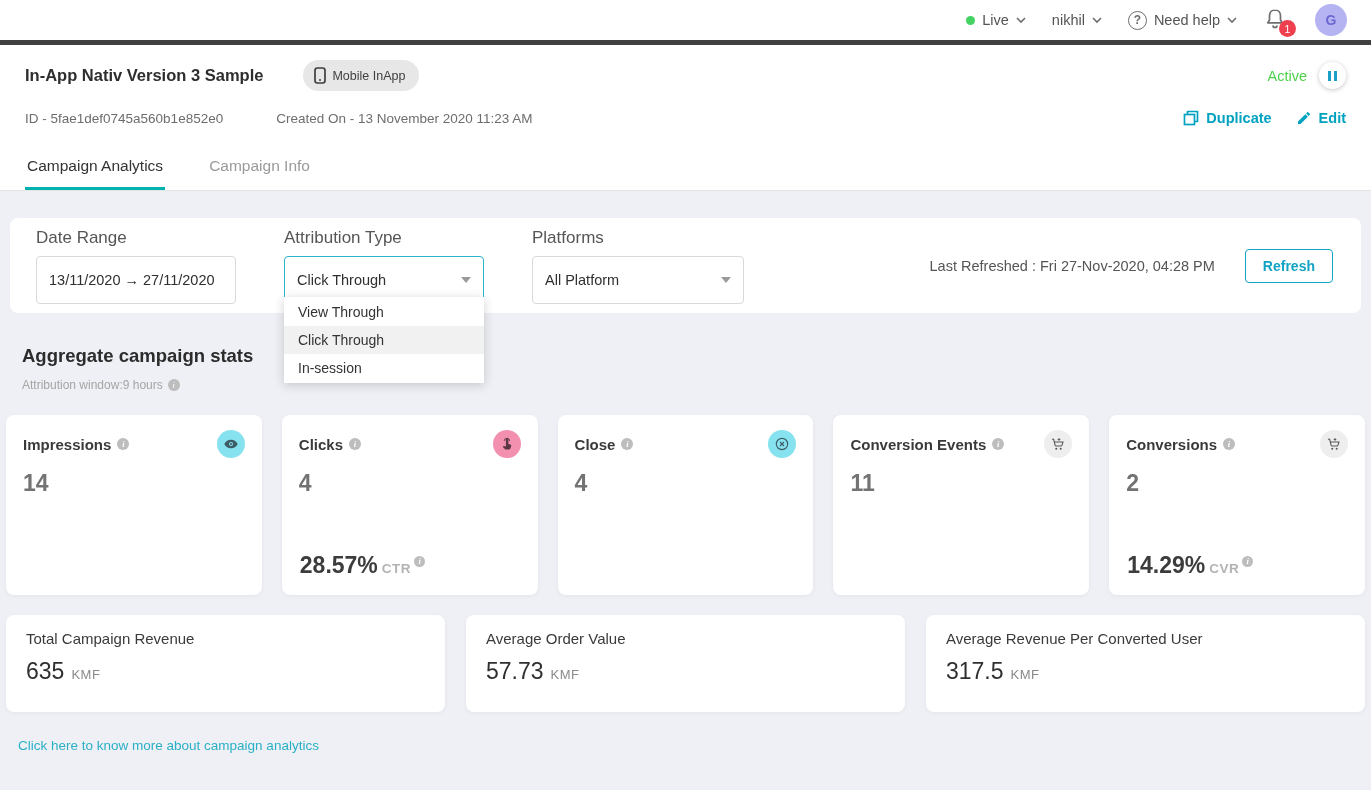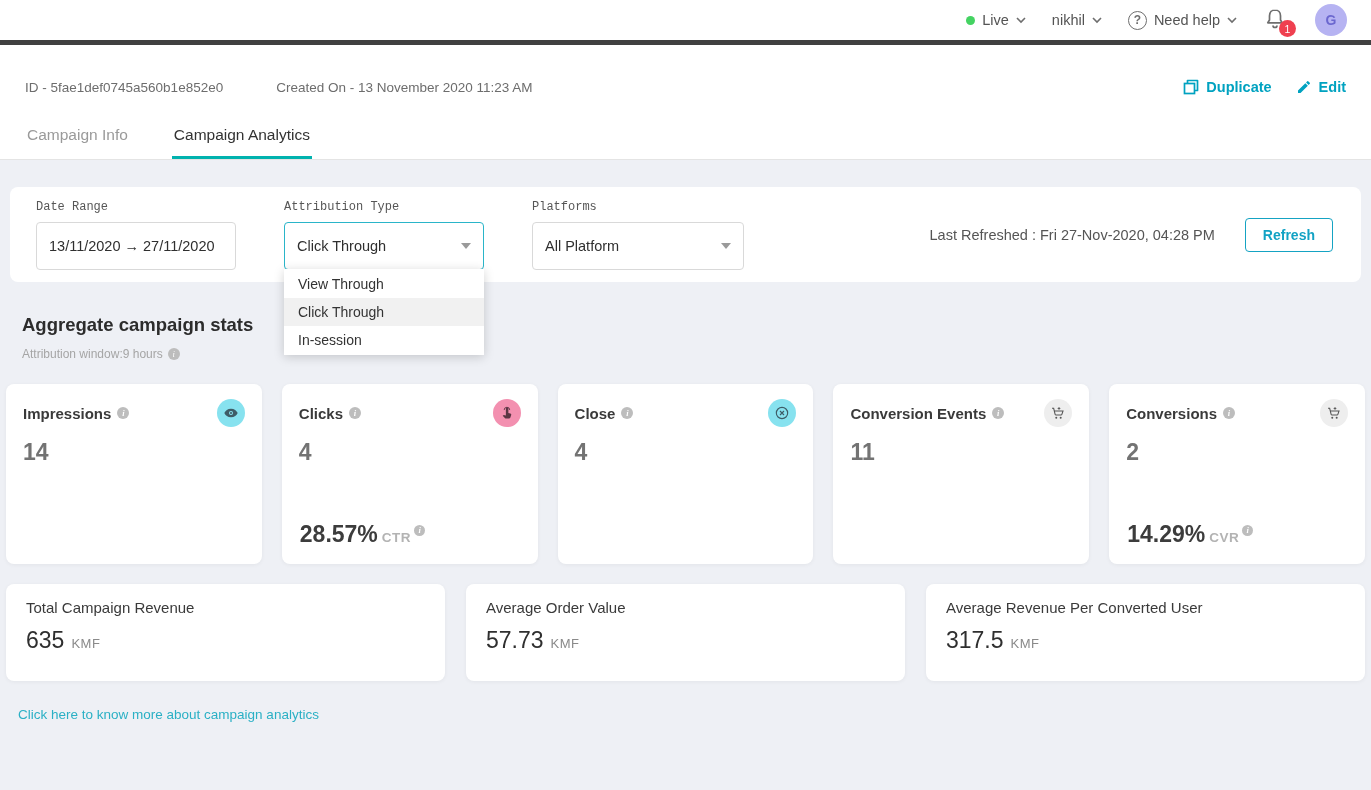--- a/index.html
+++ b/index.html
@@ -41,21 +41,21 @@
   
   .tabs { background:#fff; display:flex; gap:42px; padding:0 25px; border-bottom:1px solid #e4e4e4; }
   .tab { font-size:15.5px; padding:14px 2px 12px; cursor:pointer; color:#9a9a9a; }
   .tab.active { color:#333; border-bottom:3px solid #00b2ae; }
 
   
   .filter-card { background:#fff; border-radius:8px; margin:27px 10px 0;
     height:95px; display:flex; align-items:center; padding:0 28px 0 15px; position:relative; }
   .fgroup { margin-left:11px; position:relative; }
   .fgroup + .fgroup { margin-left:48px; }
-  .flabel { font-size:12px; color:#565656; margin-bottom:8px;font-family:Liberation Mono, monospace; }
+  .flabel { font-size:17px; color:#565656; margin-bottom:8px; }
   .fbox { height:48px; border:1px solid #d9d9d9; border-radius:4px; background:#fff;
     display:flex; align-items:center; padding:0 12px; font-size:14.5px; color:#2f2f2f; cursor:pointer; }
   .fbox.open { border-color:#2ab5c9; }
   .w-date { width:200px; }
   .w-attr { width:200px; justify-content:space-between; }
   .w-plat { width:212px; justify-content:space-between; }
   .tri { width:0; height:0; border-left:5px solid transparent; border-right:5px solid transparent;
     border-top:6px solid #9a9a9a; }
   .dropdown { position:absolute; top:69px; left:0; width:200px; background:#fff; z-index:30;
     box-shadow:0 2px 10px rgba(0,0,0,.18); padding:1px 0; }
@@ -135,20 +135,37 @@
       <path d="M12 3c-3.3 0-5.5 2.5-5.5 5.8v4.2l-1.7 2.8h14.4L17.5 13V8.8C17.5 5.5 15.3 3 12 3z" fill="none" stroke="#6e6e6e" stroke-width="1.7" stroke-linejoin="round"></path>
       <path d="M10 18.5a2 2 0 0 0 4 0" fill="none" stroke="#6e6e6e" stroke-width="1.7"></path>
     </svg>
     <span class="badge">1</span>
   </div>
   <div class="avatar">G</div>
 </div>
 
 
 <div class="cheader">
+  <div class="ch-row1">
+    <span class="ch-title">In-App Nativ Version 3 Sample</span>
+    <span class="ch-badge">
+      <svg width="12" height="17" viewBox="0 0 12 17">
+        <rect x="1" y="1" width="10" height="15" rx="2.4" fill="none" stroke="#3f3f3f" stroke-width="1.7"></rect>
+        <circle cx="6" cy="13" r="1" fill="#3f3f3f"></circle>
+      </svg>
+      <span>Mobile InApp</span>
+    </span>
+    <span class="ch-right1">
+      <span class="status-active">Active</span>
+      <span class="pause-btn">
+          <i></i>
+          <i></i>
+        </span>
+    </span>
+  </div>
   <div class="ch-row2">
     <span>ID - 5fae1def0745a560b1e852e0</span>
     <span class="ch-created">Created On - 13 November 2020 11:23 AM</span>
     <span class="ch-right2">
       <span class="tool-link">
         <svg width="16" height="16" viewBox="0 0 16 16">
           <path d="M4.5 4.5V1.5h10v10h-3" fill="none" stroke="#00a2c0" stroke-width="1.7" stroke-linejoin="round"></path>
           <rect x="1.5" y="4.5" width="10" height="10" fill="none" stroke="#00a2c0" stroke-width="1.7"></rect>
         </svg>
         <span>Duplicate</span>
@@ -158,22 +175,22 @@
           <path d="M3 17.2V21h3.8L17.8 10 14 6.2 3 17.2zM20.7 7.1a1 1 0 0 0 0-1.4l-2.4-2.4a1 1 0 0 0-1.4 0L15.1 5.1l3.8 3.8 1.8-1.8z" fill="#00a2c0"></path>
         </svg>
         <span>Edit</span>
       </span>
     </span>
   </div>
 </div>
 
 
 <div class="tabs">
+  <div class="tab active">Campaign Analytics</div>
   <div class="tab">Campaign Info</div>
-  <div class="tab active">Campaign Analytics</div>
 </div>
 
 
 <div class="filter-card">
   <div class="fgroup">
     <div class="flabel">Date Range</div>
     <div class="fbox w-date">13/11/2020 → 27/11/2020</div>
   </div>
   <div class="fgroup">
     <div class="flabel">Attribution Type</div>

